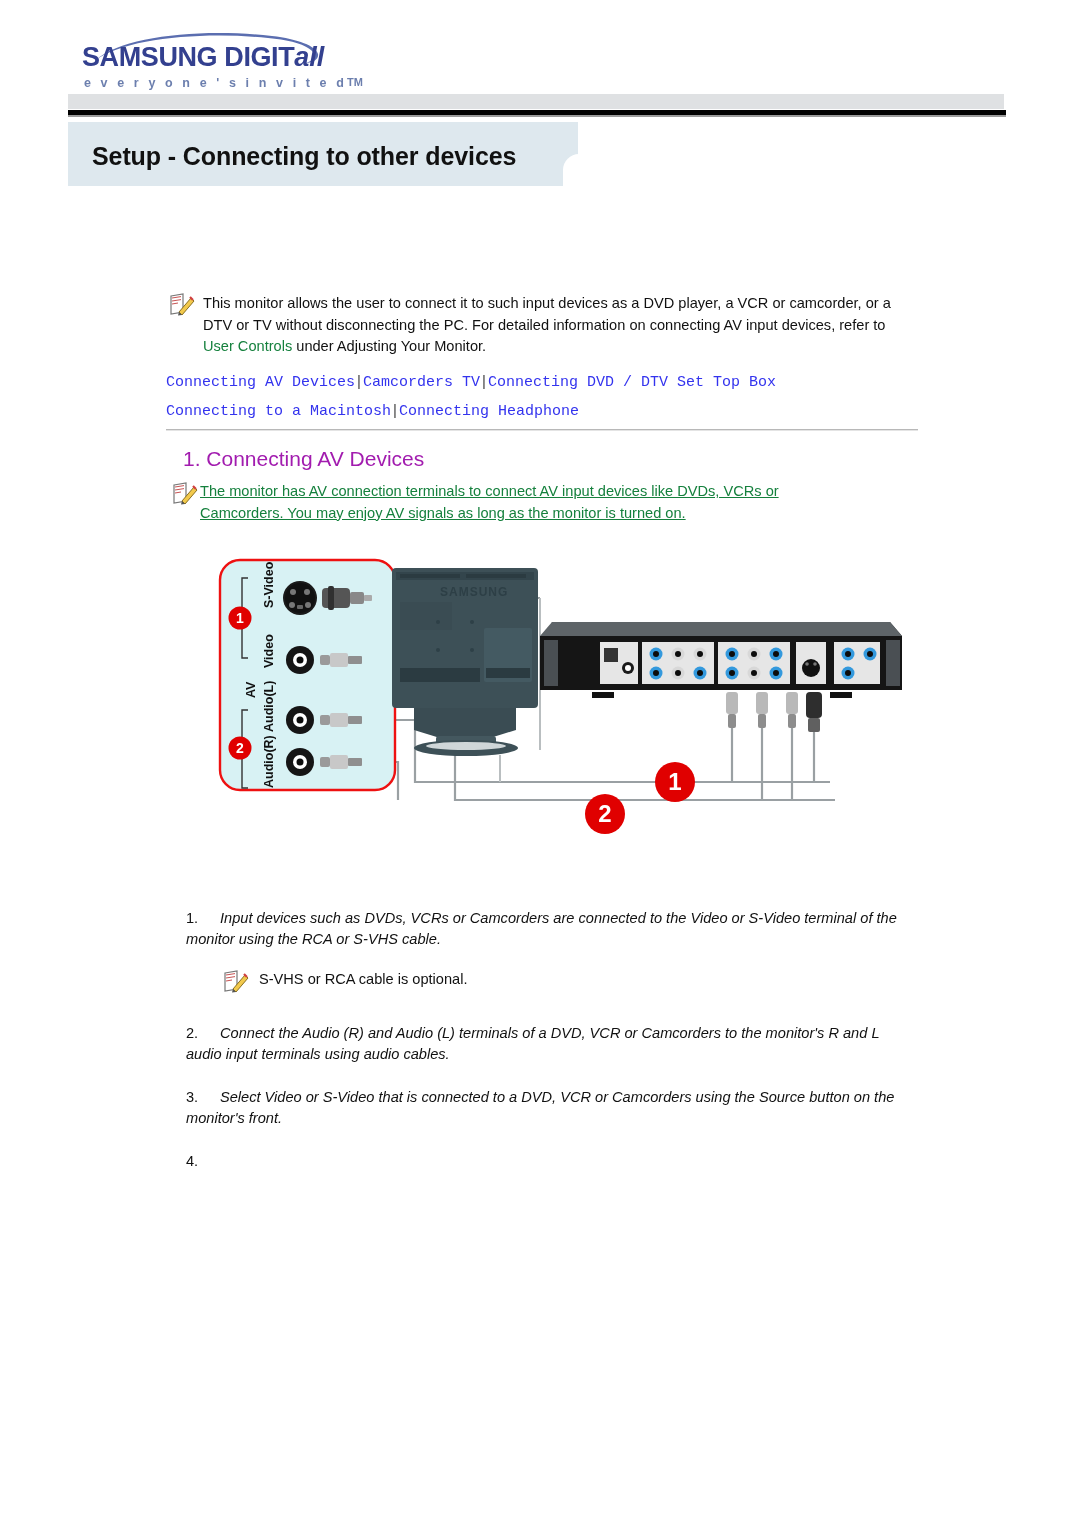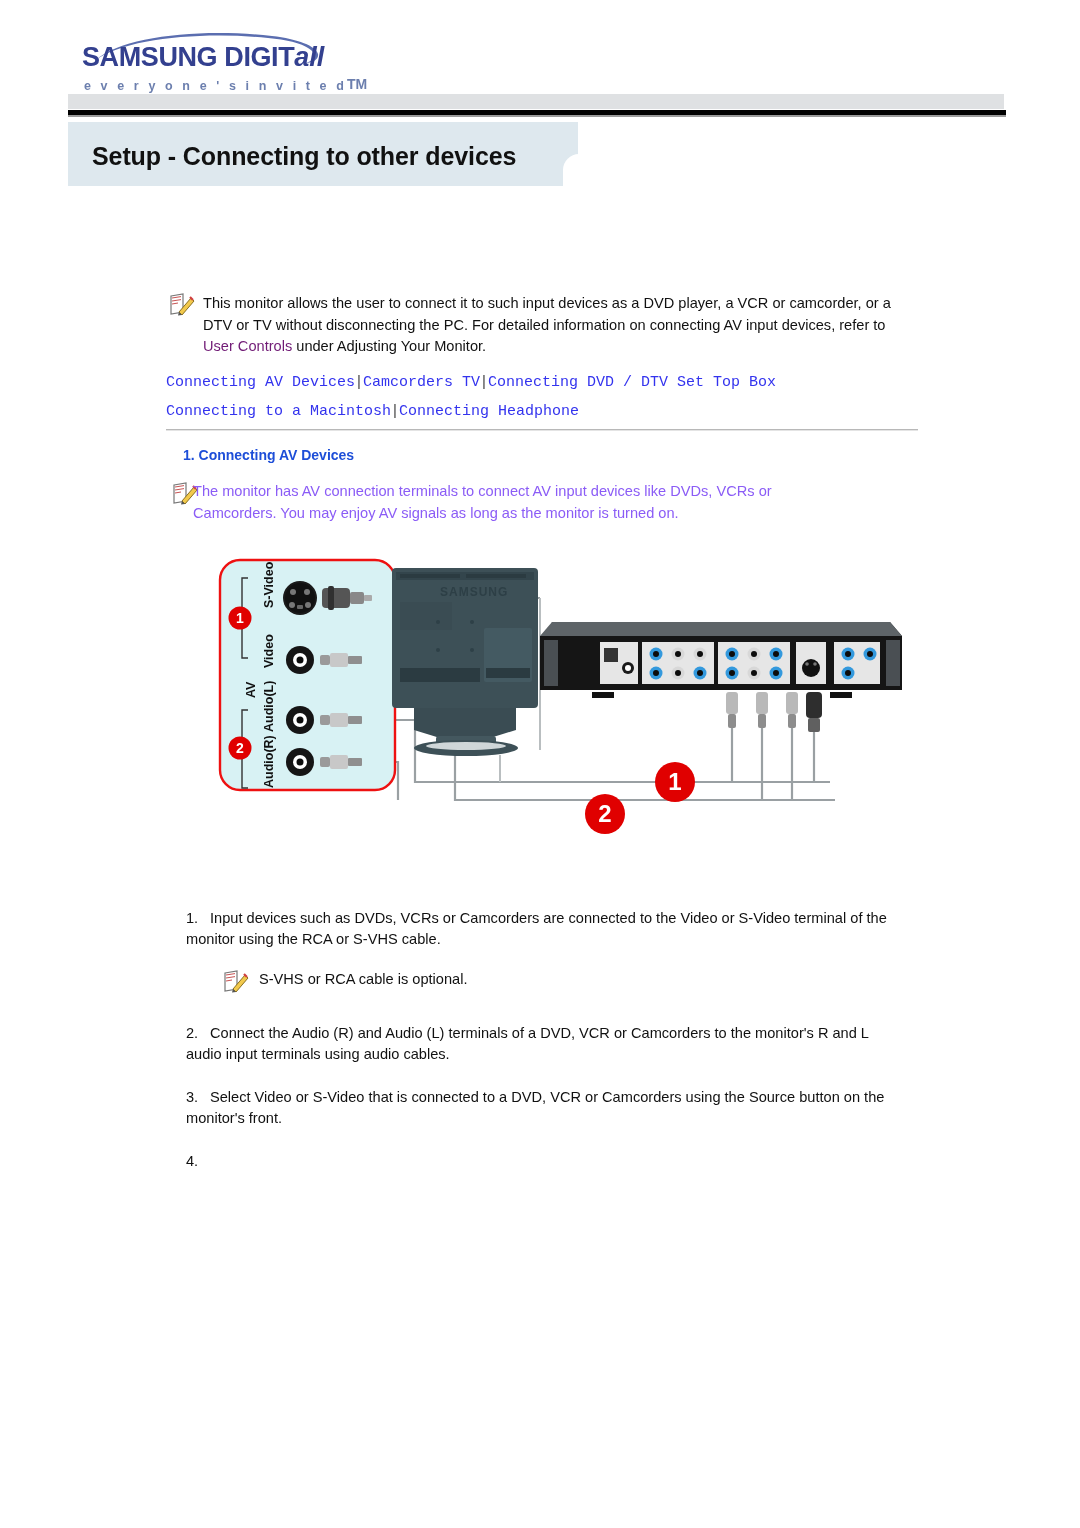--- a/index.html
+++ b/index.html
@@ -59,21 +59,21 @@
     position: absolute;
     left: 12px;
     top: 46px;
     font-size: 12.5px;
     font-weight: bold;
     letter-spacing: 3.1px;
     color: #6c7fae;
     white-space: nowrap;
   }
   #logo-tagline .tm {
-    font-size: 14px;
+    font-size: 11px;
     letter-spacing: 0;
     vertical-align: 1px;
   }
   #guide-label {
     position: absolute;
     right: 66px;
     top: 50px;
     font-size: 25px;
     font-weight: bold;
     color: #111111;
@@ -153,21 +153,21 @@
   }
   #intro-text {
     position: absolute;
     left: 203px;
     top: 293px;
     width: 700px;
     font-size: 14.6px;
     line-height: 21.5px;
     color: #111111;
   }
-  .inlink { color: #701a75; }
+  .inlink { color: #15803d; }
 
   #nav-links {
     position: absolute;
     left: 166px;
     top: 368px;
     width: 760px;
     font-size: 15px;
     line-height: 26.5px;
     color: #3333ee;
   }
@@ -181,41 +181,42 @@
     width: 752px;
     height: 1px;
     background: #b8b8b8;
     border-bottom: 1px solid #e4e4e4;
   }
 
   #section-heading {
     position: absolute;
     left: 183px;
     top: 447px;
-    font-size: 14px;
-    font-weight: bold;
-    color: #1d4ed8;
+    font-size: 21px;
+    font-weight: normal;
+    color: #a21caf;
     white-space: nowrap;
   }
 
   #sec-note {
     position: absolute;
     left: 172px;
     top: 481px;
     width: 26px;
     height: 24px;
   }
   #sec-text {
     position: absolute;
-    left: 193px;
+    left: 200px;
     top: 481px;
     width: 640px;
     font-size: 14.6px;
     line-height: 21.5px;
-    color: #8b5cf6;
+    color: #15803d;
+    text-decoration: underline;
   }
 
   
   #diagram {
     position: absolute;
     left: 200px;
     top: 550px;
     width: 720px;
     height: 320px;
   }
@@ -237,21 +238,22 @@
   }
   .step-num {
     position: absolute;
     left: 0;
     top: 0;
     width: 24px;
     text-align: left;
     font-size: 14.6px;
   }
   .step-body {
-    margin-left: 24px;
+    margin-left: 34px;
+    font-style: italic;
   }
   #sub-note-row {
     position: relative;
     margin: 14px 0 0 35px;
     height: 26px;
   }
   #sub-note-icon {
     position: absolute;
     left: 2px;
     top: 0;

